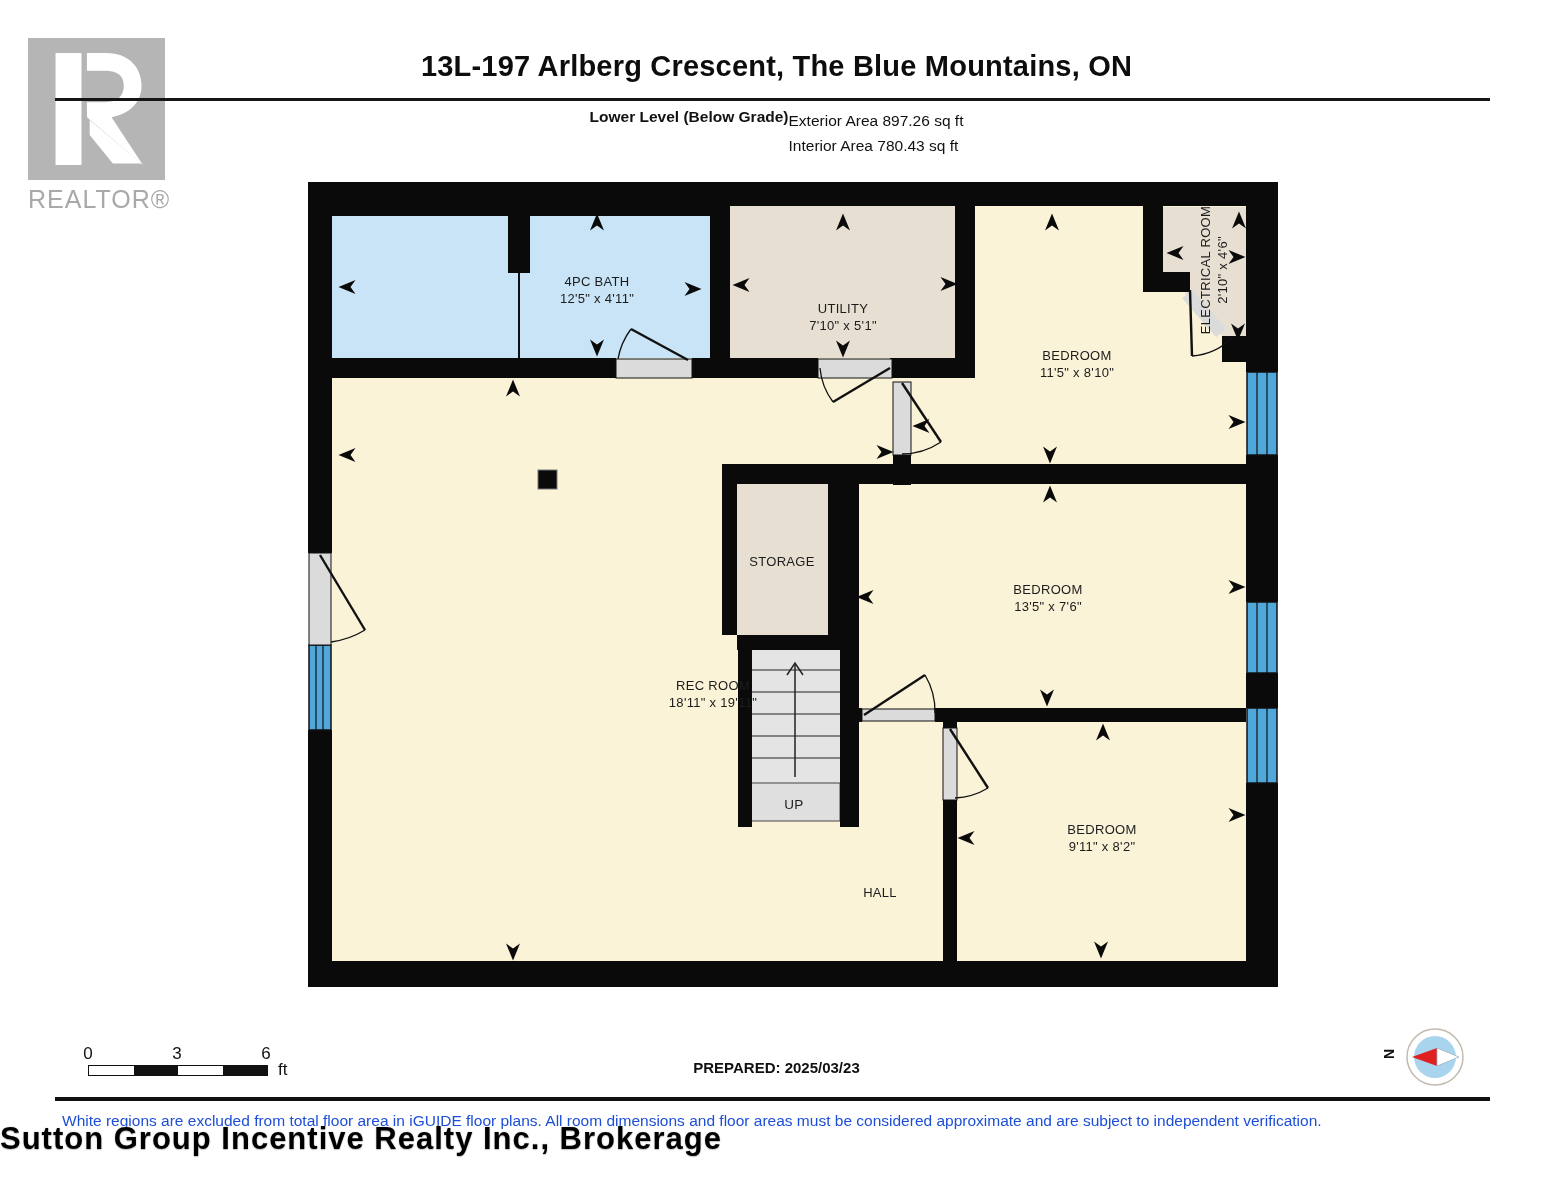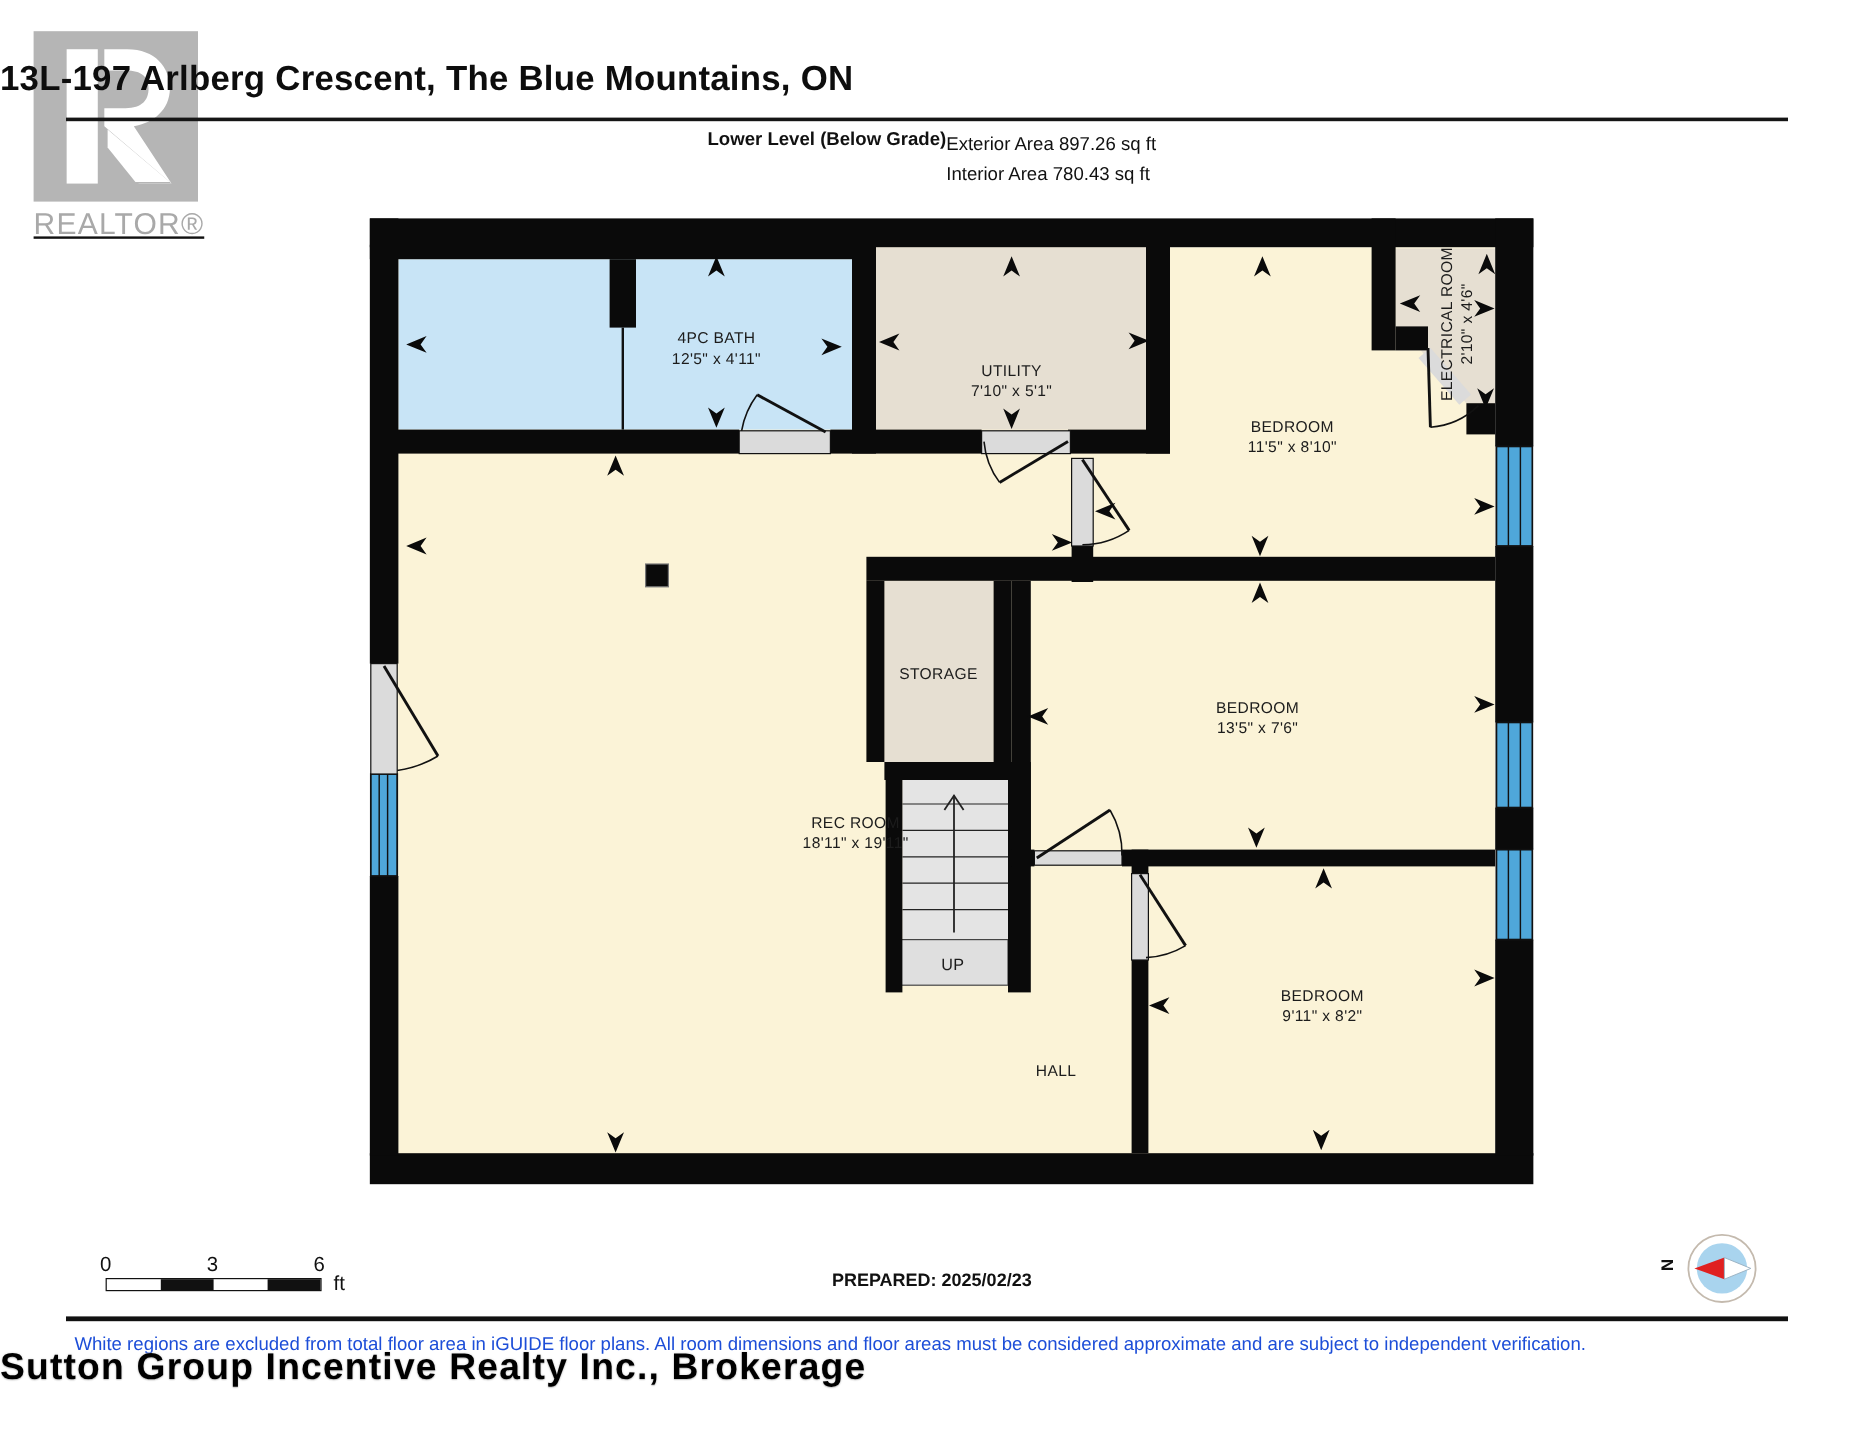--- a/index.html
+++ b/index.html
@@ -6,33 +6,33 @@
   body{
     width:1553px;height:1200px;position:relative;overflow:hidden;
     background:#ffffff;
     font-family:"Liberation Sans", sans-serif;
     color:#111;
   }
   .abs{position:absolute;}
 
   
   .title{
-    top:50px;left:0;right:0;
+    top:50px;left:0;right:0;text-align:center;
     font-size:29px;font-weight:bold;letter-spacing:.2px;color:#0d0d0d;
   }
   .rule-top{top:98px;left:55px;width:1435px;height:3px;background:#151515;z-index:5;}
   .header-info{
     top:108px;left:0;right:0;display:flex;justify-content:center;
     align-items:flex-start;gap:0;font-size:15.5px;
   }
   .level-label{font-weight:bold;}
   .area-line{line-height:25px;}
 
   
-  .logo-wrap{top:26px;left:28px;width:150px;text-decoration:underline;}
+  .logo-wrap{top:38px;left:28px;width:150px;}
   .logo-box{width:137px;height:142px;background:#b5b5b5;}
   .logo-text{
     margin-top:5px;font-size:25px;color:#a9a9a9;letter-spacing:1px;
     font-family:"Liberation Sans",sans-serif;
   }
 
   
   .plan{top:180px;left:308px;width:1132px;height:807px;}
   .plan svg{position:absolute;top:0;left:0;}
   .room-label{
@@ -292,21 +292,21 @@
   <span class="tick" style="left:178px;">6</span>
   <div class="bar">
     <span></span>
       <span class="seg-b"></span>
       <span></span>
       <span class="seg-b"></span>
   </div>
   <span class="unit">ft</span>
 </div>
 
-<div class="abs prepared">PREPARED: 2025/02/23</div>
+<div class="abs prepared">PREPARED: 2025/03/23</div>
 
 <div class="abs compass">
   <svg width="62" height="62" viewBox="0 0 62 62">
     <circle cx="30" cy="30" r="28" fill="#ffffff" stroke="#c4baae" stroke-width="1.5"></circle>
     <circle cx="30" cy="30" r="21" fill="#a9d4ee"></circle>
     <polygon points="7,30 32,21 32,39" fill="#e02020"></polygon>
     <polygon points="32,21 54,30 32,39" fill="#ffffff" stroke="#9ab2c2" stroke-width="0.8"></polygon>
   </svg>
 </div>
 <div class="abs north">N</div>

